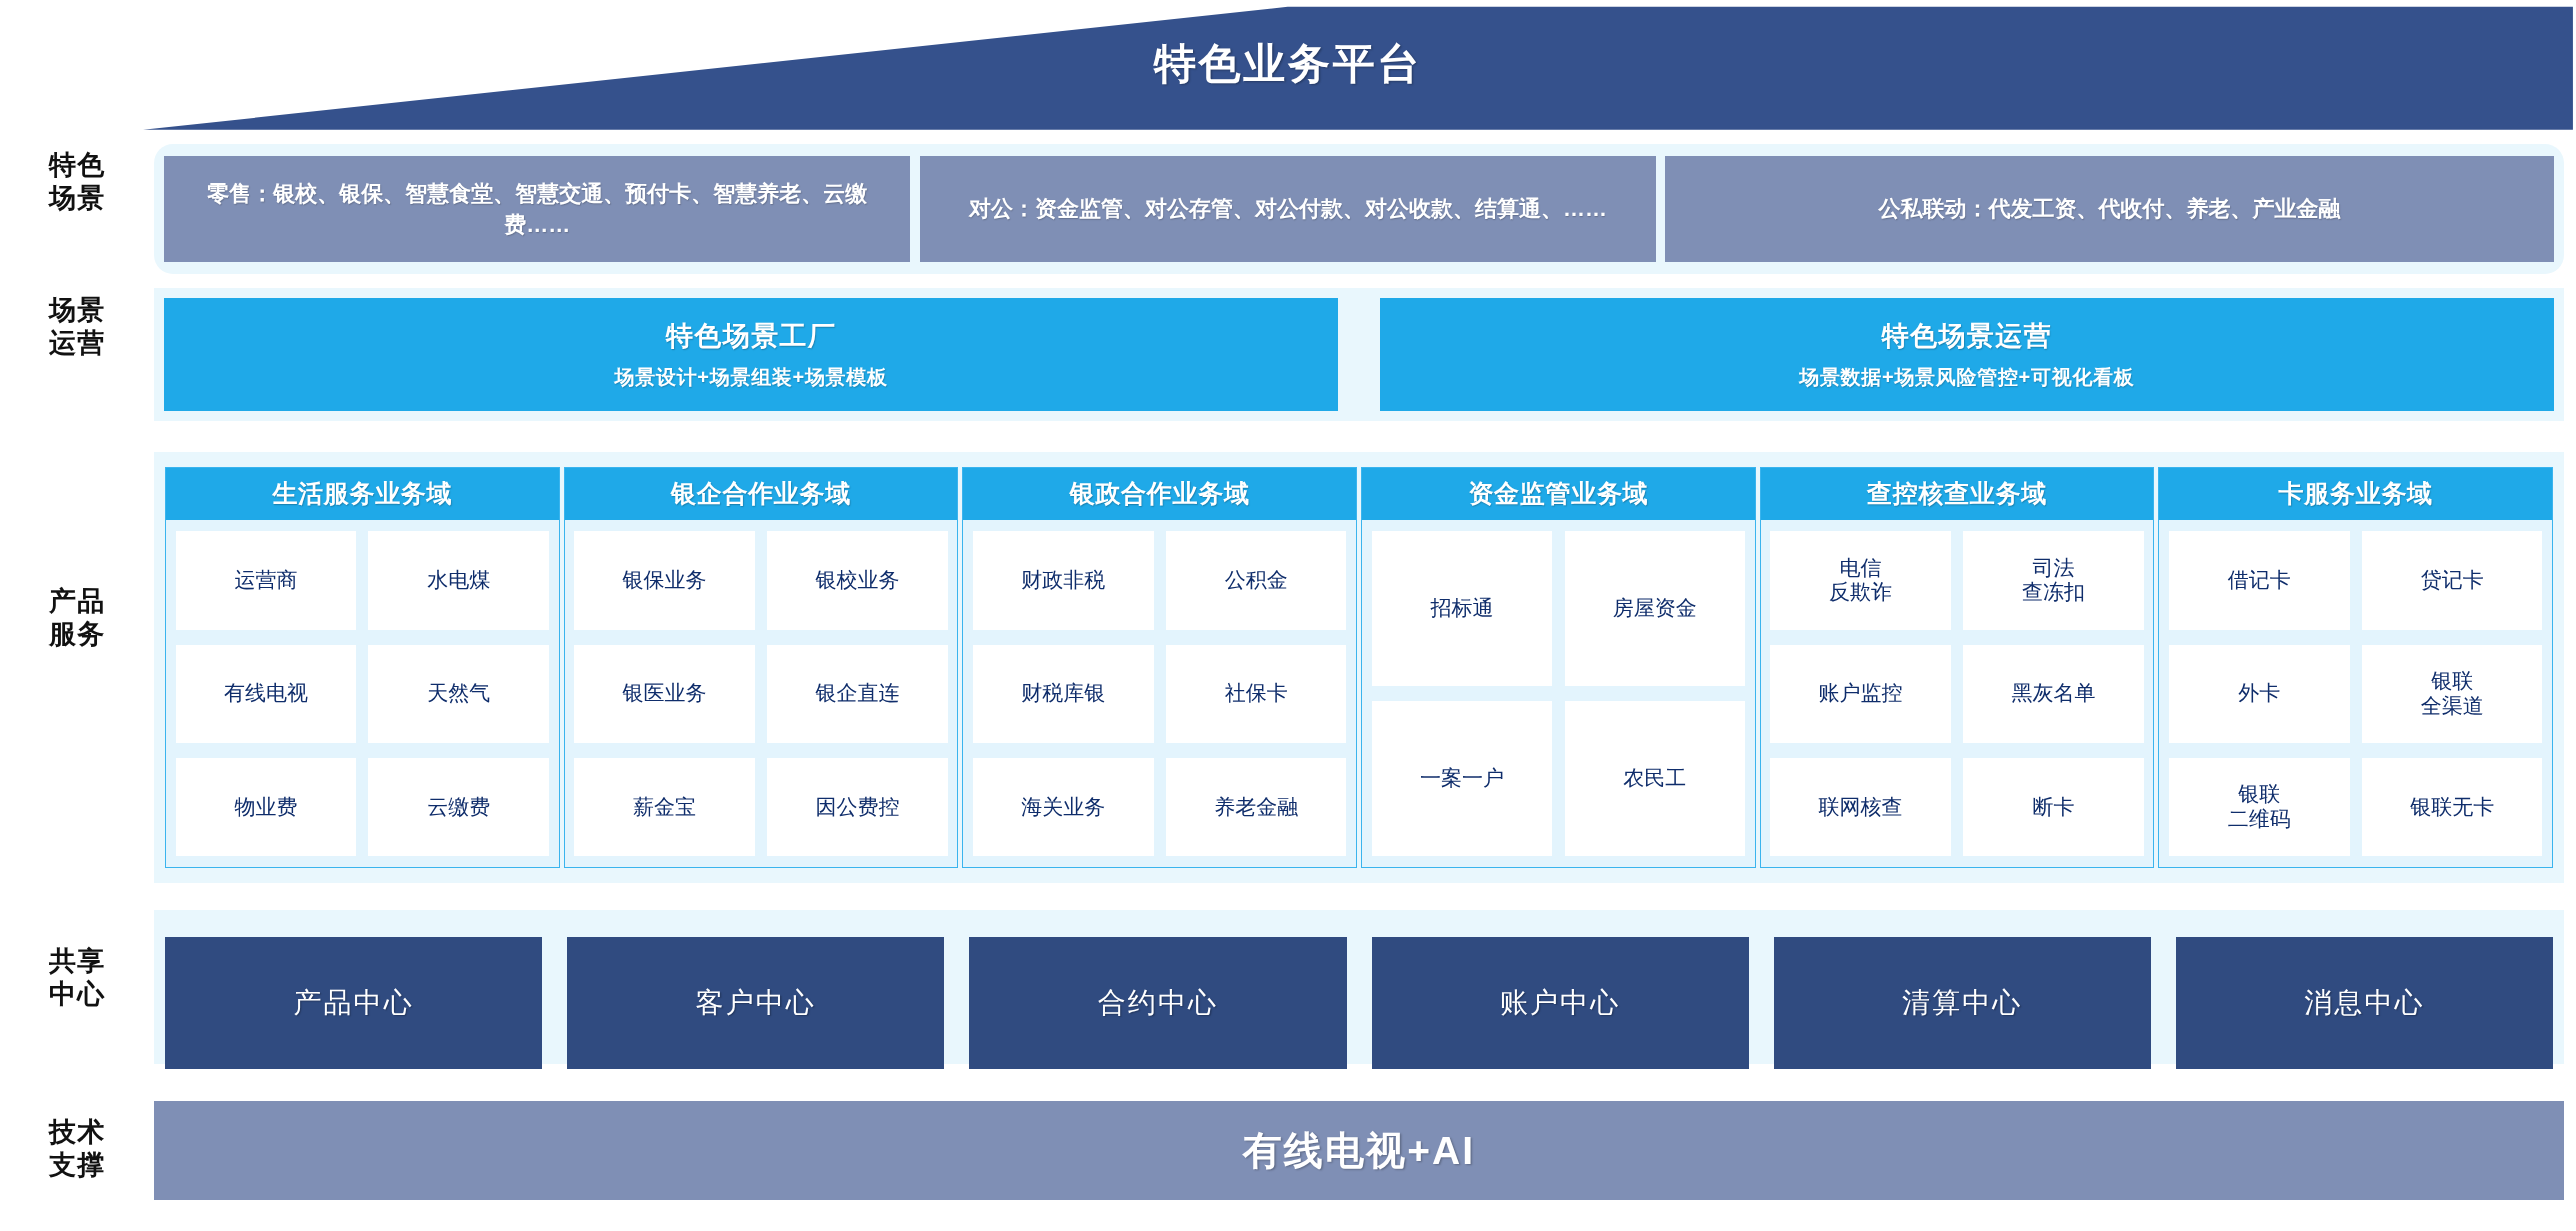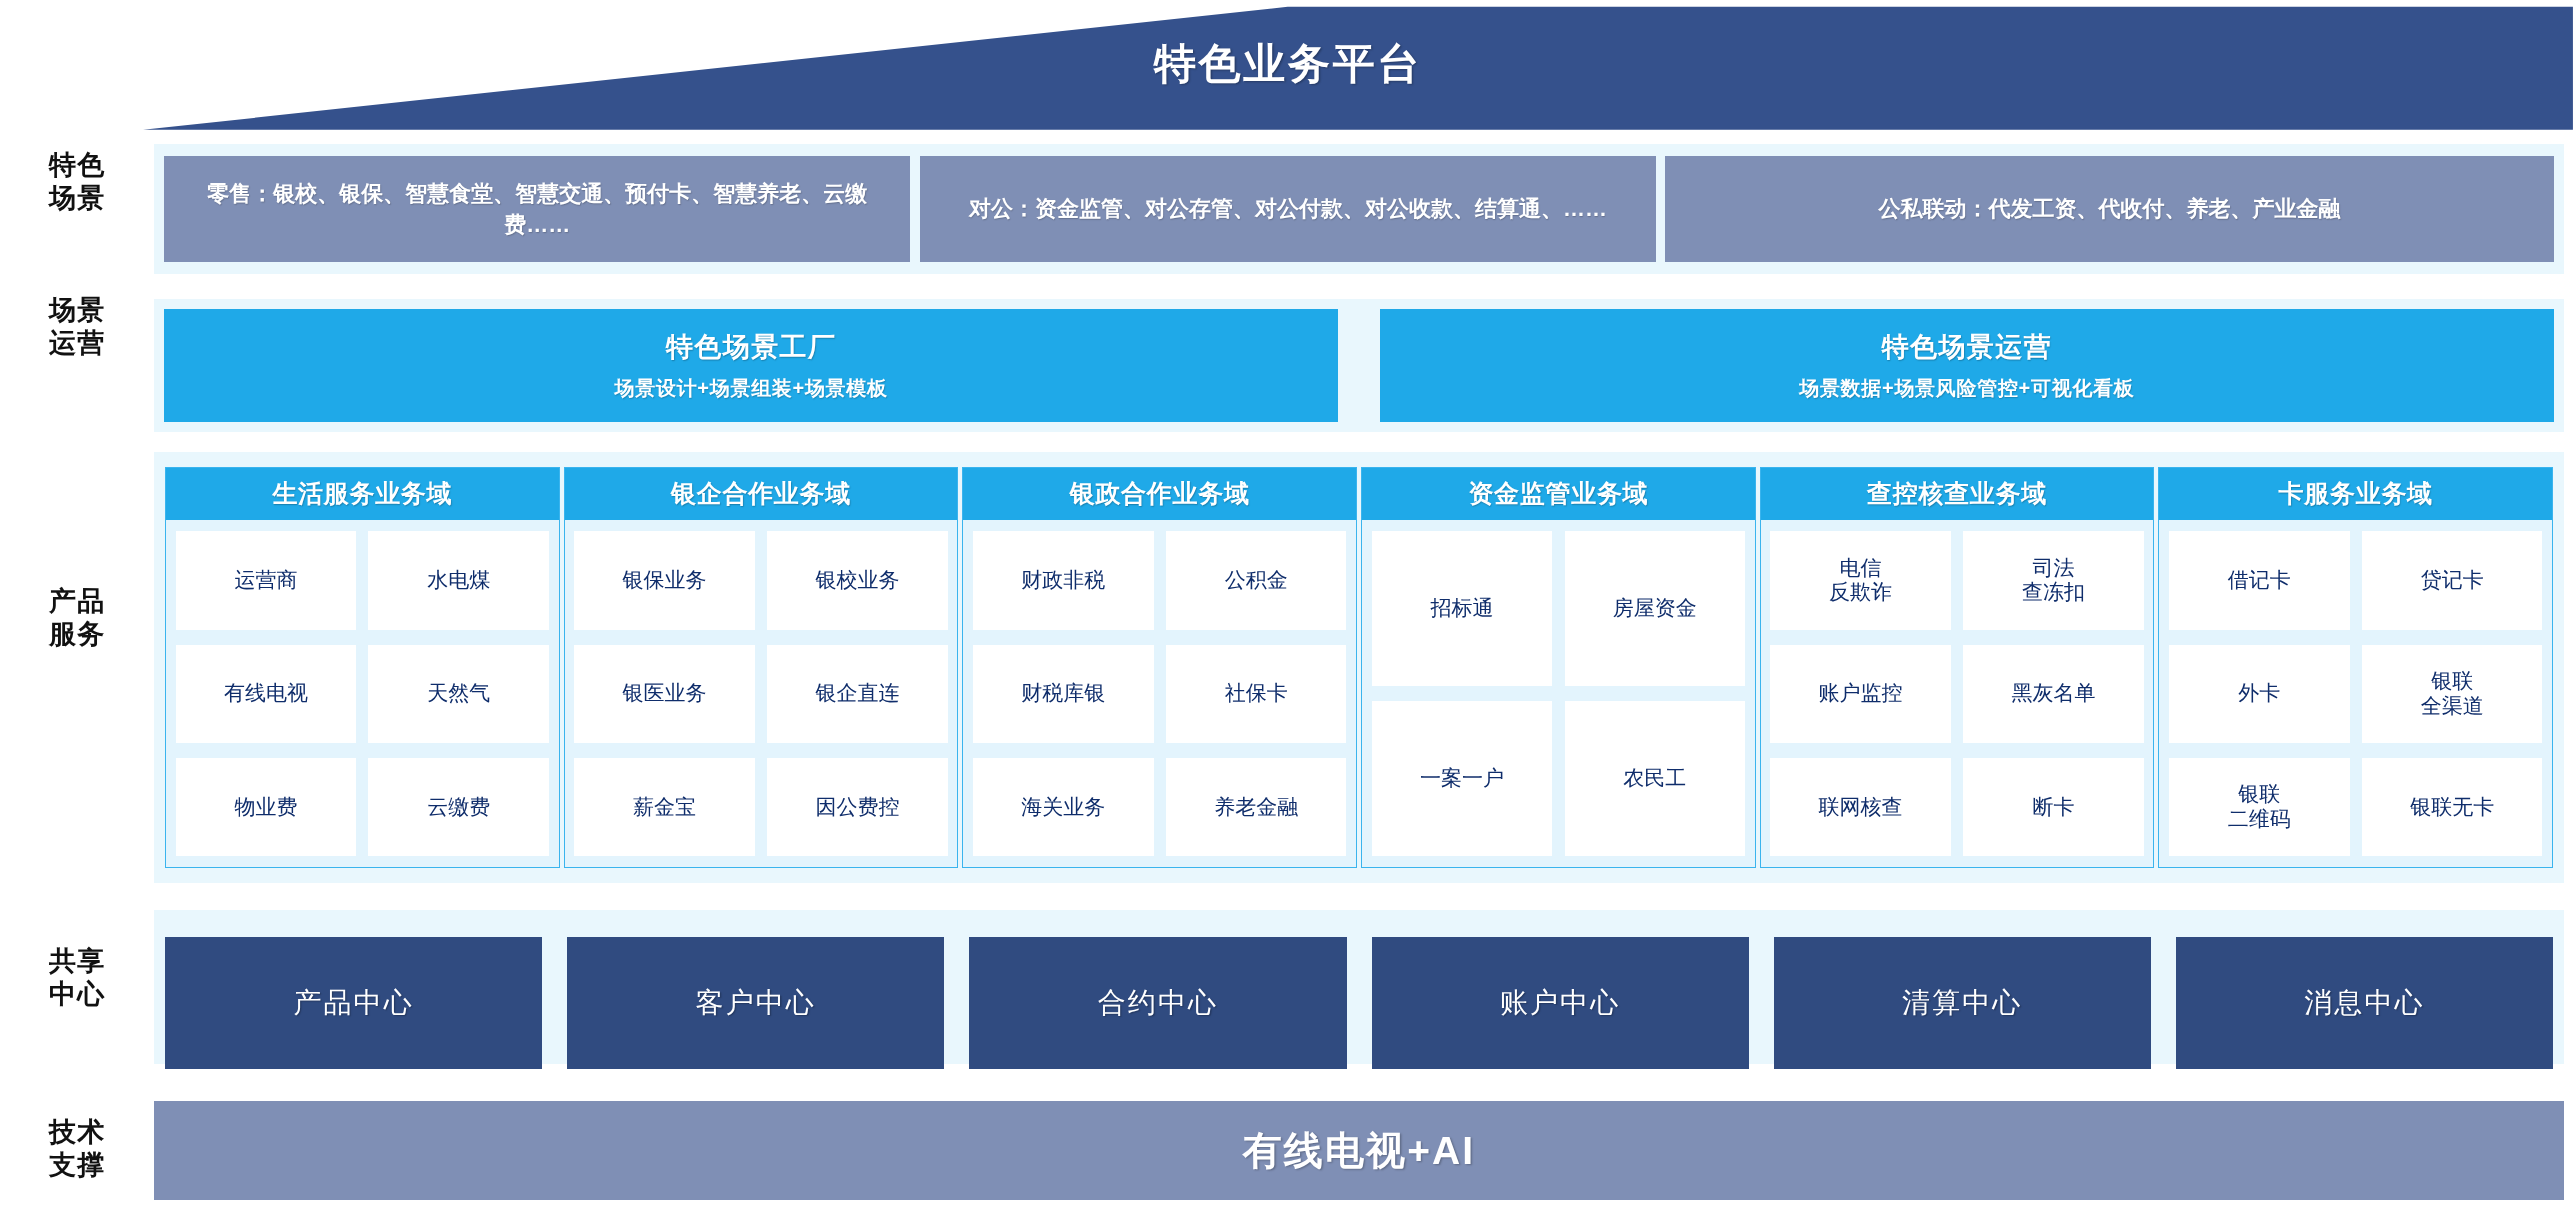--- a/index.html
+++ b/index.html
@@ -104,33 +104,33 @@
     <svg width="2576" height="140" viewBox="0 0 3763 205">
       <polygon points="205,190 1881,10 3763,10 3763,190" fill="#35518c"></polygon>
     </svg>
     <div class="roof-title">特色业务平台</div>
   </div>
 
   <div class="rowlabel" style="top:149px;">
     <div>特色</div>
     <div>场景</div>
   </div>
-  <div class="band" style="top:144px; height:130px;">
+  <div class="band" style="top:144px; height:130px;border-radius:19px;">
     <div class="scen-row">
       <div class="scen-box s1">零售：银校、银保、智慧食堂、智慧交通、预付卡、智慧养老、云缴费……</div>
       <div class="scen-box s2">对公：资金监管、对公存管、对公付款、对公收款、结算通、……</div>
       <div class="scen-box s3">公私联动：代发工资、代收付、养老、产业金融</div>
     </div>
   </div>
 
   <div class="rowlabel" style="top:294px;">
     <div>场景</div>
     <div>运营</div>
   </div>
-  <div class="band" style="top:288px; height:133px;margin-top:11px;">
+  <div class="band" style="top:288px; height:133px;">
     <div class="ops-row">
       <div class="ops-box">
         <div class="ops-title">特色场景工厂</div>
         <div class="ops-sub">场景设计+场景组装+场景模板</div>
       </div>
       <div class="ops-box">
         <div class="ops-title">特色场景运营</div>
         <div class="ops-sub">场景数据+场景风险管控+可视化看板</div>
       </div>
     </div>

